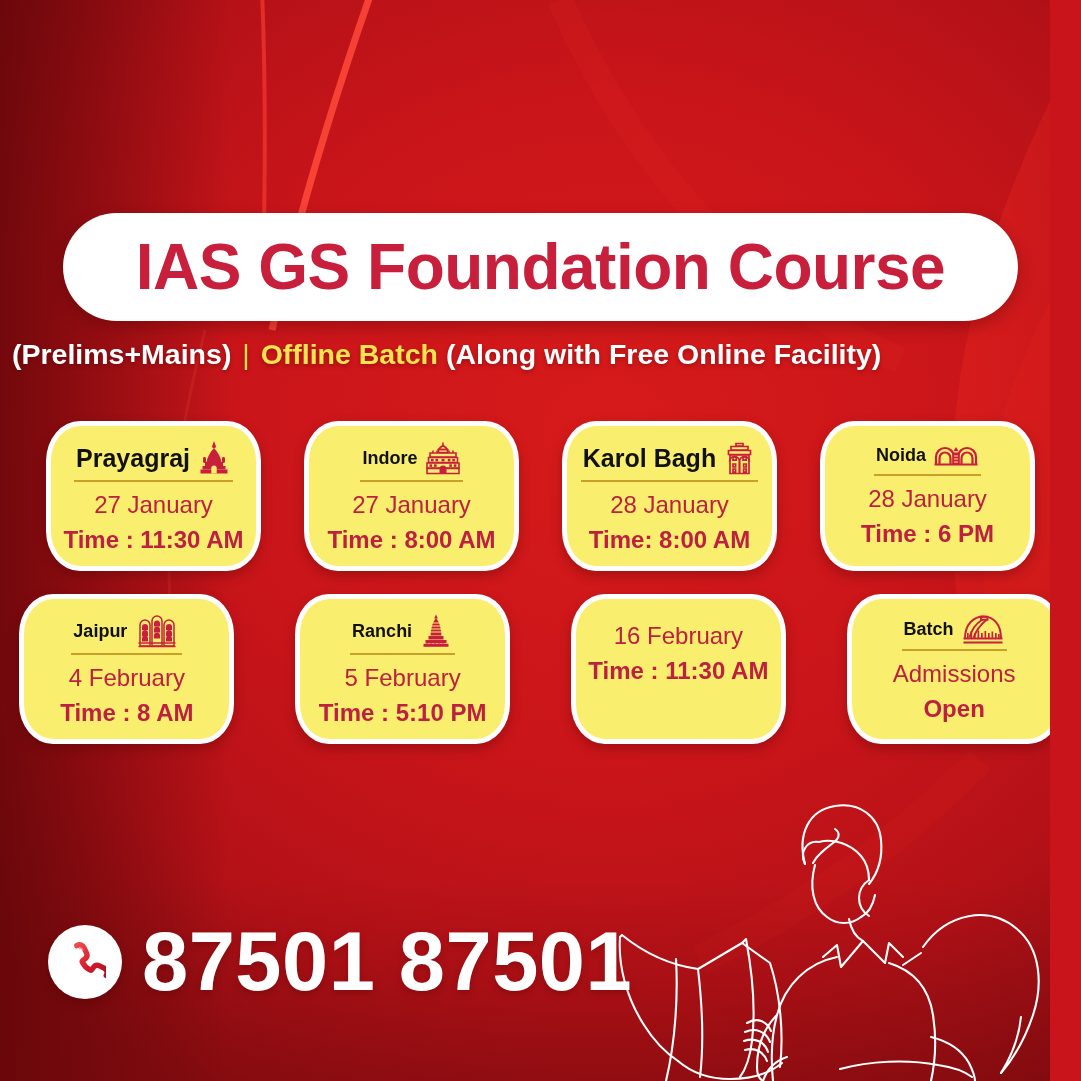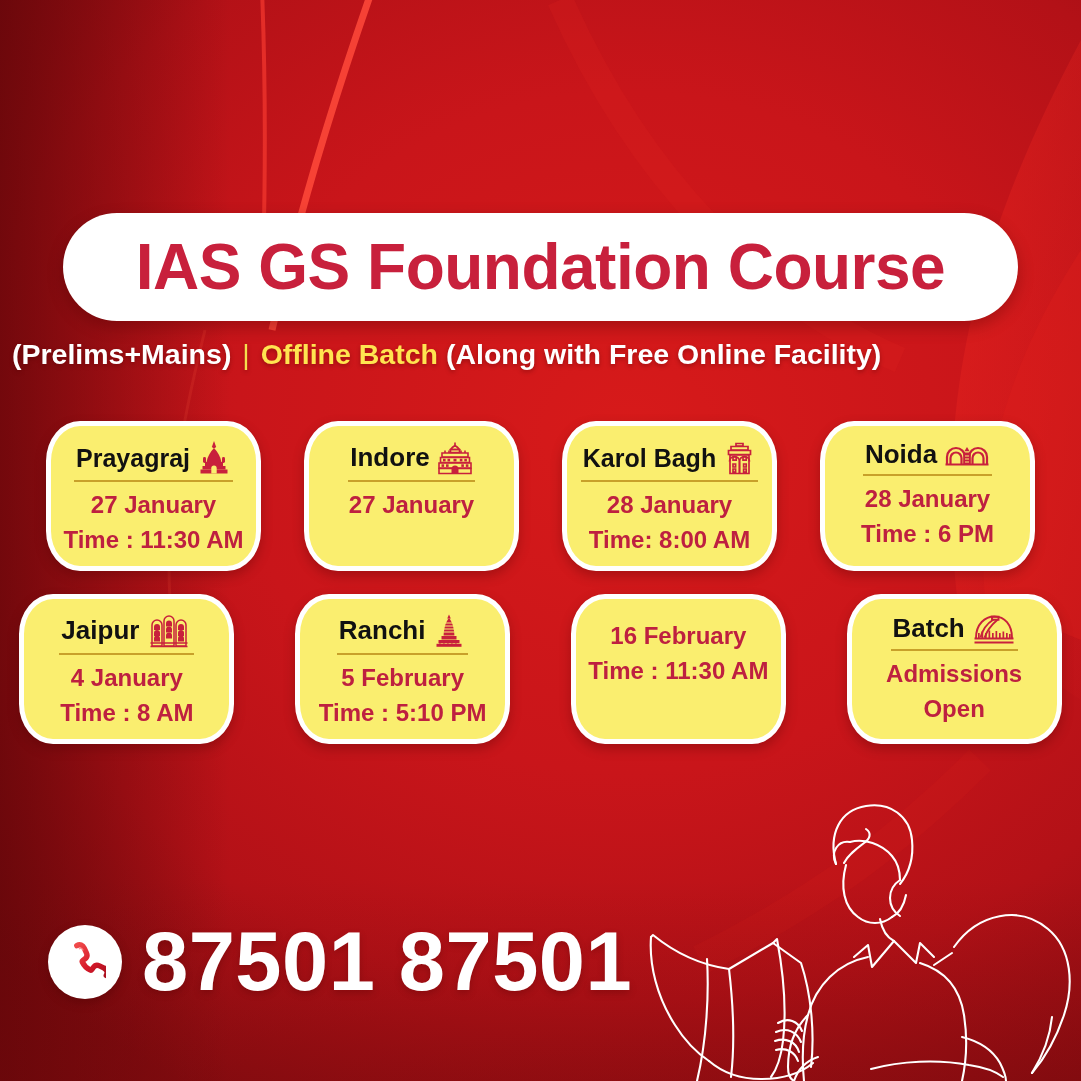--- a/index.html
+++ b/index.html
@@ -5,21 +5,20 @@
   html,body{margin:0;padding:0;}
   body{
     width:1081px;height:1081px;overflow:hidden;
     font-family:"Liberation Sans", sans-serif;
     background:#C8141A;
   }
   #poster{
     position:relative;width:1050px;height:1081px;overflow:hidden;
     background:
       radial-gradient(ellipse 80% 70% at 58% 40%, #D71A1A 0%, #C9151A 45%, #B31117 75%, #8E0D12 100%);
-    padding-left: 31px;
   }
   
   .bg-svg{position:absolute;inset:0;width:1081px;height:1081px;pointer-events:none;}
   .vignette-left{
     position:absolute;left:0;top:0;width:230px;height:1081px;
     background:linear-gradient(to right, rgba(90,5,8,.72), rgba(90,5,8,0));
   }
   .vignette-bottom{
     position:absolute;left:0;bottom:0;width:1081px;height:200px;
     background:linear-gradient(to top, rgba(110,8,10,.35), rgba(110,8,10,0));
@@ -58,26 +57,26 @@
     box-shadow:0 5px 12px rgba(70,0,4,.30);
     display:flex;flex-direction:column;align-items:center;
     padding-top:14px;box-sizing:border-box;
   }
   .card-head{
     display:flex;align-items:center;justify-content:center;gap:7px;
     border-bottom:2.5px solid #C8A02A;
     padding:0 2px 4px 2px;
   }
   .city{
-    font-size:26px;font-weight:bold;color:#111111;white-space:nowrap;
+    font-size:18px;font-weight:bold;color:#111111;white-space:nowrap;
     line-height:1.05;
   }
   .landmark{display:block;flex:0 0 auto;}
   .date{
-    margin-top:9px;font-size:24px;font-weight:bold;color:#BE2040;white-space:nowrap;
+    margin-top:9px;font-size:24px;font-weight:normal;color:#BE2040;white-space:nowrap;
   }
   .time{
     margin-top:7px;font-size:24px;font-weight:bold;color:#BE2040;white-space:nowrap;text-align:center;
   }
   
   .c-karolbagh .city{font-size:25px;}
   .c-prayagraj .city{font-size:25px;}
 
   
   .phone-row{
@@ -187,20 +186,21 @@
               <rect x="4.5" y="24.3" width="2.6" height="2.6"></rect>
                   <rect x="9" y="24.3" width="2.6" height="2.6"></rect>
               <rect x="24.3" y="24.3" width="2.6" height="2.6"></rect>
                   <rect x="28.8" y="24.3" width="2.6" height="2.6"></rect>
               <rect x="16.5" y="18.8" width="3" height="2.6"></rect>
               <path d="M14.5 33.5 v-4.6 a3.5 3.5 0 0 1 7 0 v4.6z"></path>
             </g>
           </svg>
         </div>
         <div class="date">27 January</div>
+        <div class="time">Time : 8:00 AM</div>
       </div>
         </div>
 
       <div class="slot">
           <div class="card c-karolbagh">
         <div class="card-head">
           <span class="city">Karol Bagh</span>
           <svg class="landmark" width="33" height="36" viewBox="0 0 33 36" aria-hidden="true">
             <g fill="none" stroke="#C8203C" stroke-width="1.7">
               <path d="M13 3.5 h7 v2.5 h-7z"></path>
@@ -268,21 +268,21 @@
               <path d="M8 25.5 a3 3 0 0 1 6 0 v3 H8z"></path>
               <path d="M20 10.5 a3 3 0 0 1 6 0 v3 h-6z"></path>
               <path d="M20 16.5 a3 3 0 0 1 6 0 v3 h-6z"></path>
               <path d="M20 22.5 a3 3 0 0 1 6 0 v3 h-6z"></path>
               <path d="M32 14 a3 3 0 0 1 6 0 v3 h-6z"></path>
               <path d="M32 20 a3 3 0 0 1 6 0 v3 h-6z"></path>
               <path d="M32 25.5 a3 3 0 0 1 6 0 v3 h-6z"></path>
             </g>
           </svg>
         </div>
-        <div class="date">4 January</div>
+        <div class="date">4 February</div>
         <div class="time">Time : 8 AM</div>
       </div>
         </div>
 
       <div class="slot">
           <div class="card c-ranchi">
         <div class="card-head">
           <span class="city">Ranchi</span>
           <svg class="landmark" width="34" height="36" viewBox="0 0 34 36" aria-hidden="true">
             <g fill="#C8203C">

